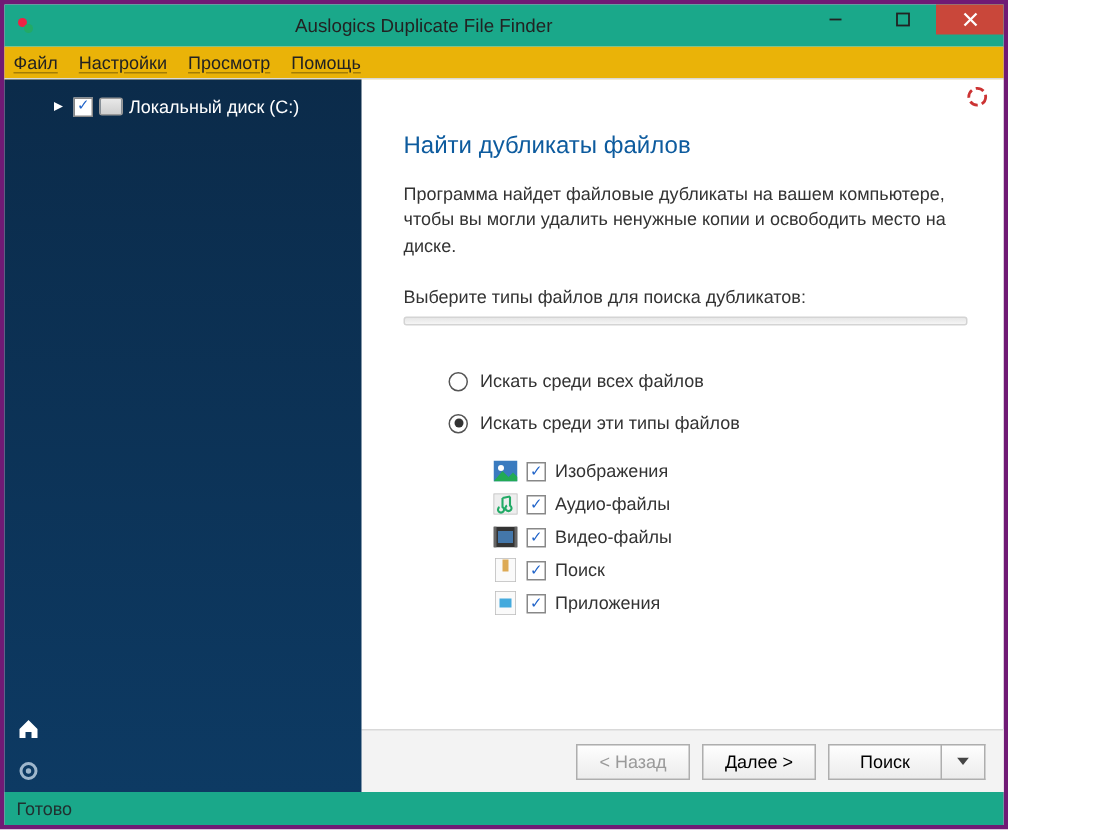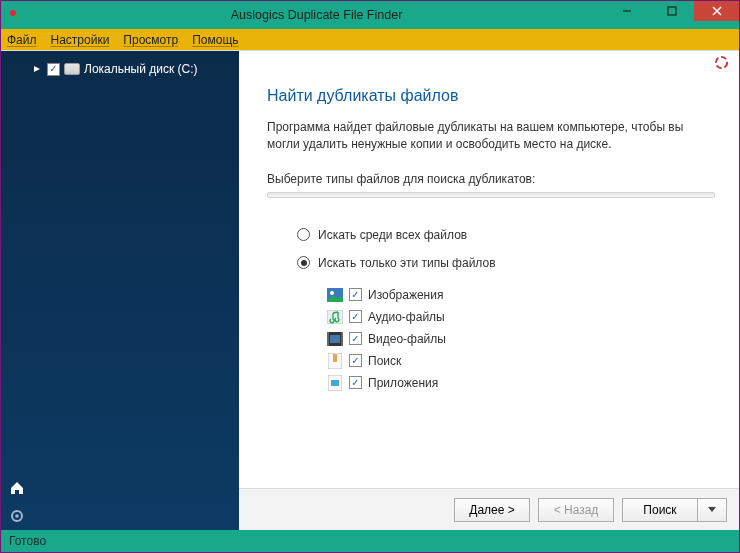--- a/index.html
+++ b/index.html
@@ -1,17 +1,17 @@
 <!DOCTYPE html>
 <html><head>
 <meta charset="utf-8">
 <style>
   * { box-sizing: border-box; margin: 0; padding: 0; font-family: "Segoe UI", Tahoma, sans-serif; }
   html, body { width: 740px; height: 553px; overflow: hidden; }
-  .window { width: 740px; height: 553px; border: 1px solid #701a75; display: flex; flex-direction: column; background: #fff; }
+  .window { width: 672px; height: 553px; border: 3px solid #701a75; display: flex; flex-direction: column; background: #fff; }
   .titlebar { height: 28px; background: #1aa88a; display: flex; align-items: center; color: #000; position: relative; }
   .titlebar .app-icon { width: 16px; height: 16px; margin: 0 6px; display: flex; align-items: center; justify-content: center; }
   .titlebar .title { flex: 1; text-align: center; font-size: 12.5px; color: #222; }
   .titlebar .controls { display: flex; height: 100%; }
   .titlebar .controls .btn { width: 45px; height: 20px; display: flex; align-items: center; justify-content: center; font-size: 13px; color: #222; }
   .titlebar .controls .btn.close { background: #c9473a; color: #fff; width: 45px; height: 20px; }
   .titlebar .controls .btn.close svg line { stroke: #fff; }
   .menubar { height: 22px; background: #eab308; border-bottom: 1px solid #d9d9d9; display: flex; align-items: center; padding: 0 6px; gap: 14px; font-size: 12px; }
   .menubar .item { text-decoration: underline; text-decoration-color: rgba(0,0,0,0.3); text-underline-offset: 2px; color: #222; cursor: default; }
   .body { flex: 1; display: flex; min-height: 0; }
@@ -135,21 +135,21 @@
         <p class="sectlabel">Выберите типы файлов для поиска дубликатов:</p>
         <div class="progline"></div>
 
         <div class="radios">
           <div class="radio-row">
             <span class="radio"></span>
             <span>Искать среди всех файлов</span>
           </div>
           <div class="radio-row">
             <span class="radio sel"></span>
-            <span>Искать только эти типы файлов</span>
+            <span>Искать среди эти типы файлов</span>
           </div>
         </div>
 
         <div class="ftypes">
           <div class="ftype-row">
             <span class="fticon">
                 <svg width="16" height="14" viewBox="0 0 16 14">
                   <rect width="16" height="14" fill="#3a7bbf"></rect>
                   <circle cx="5" cy="5" r="2" fill="#fff"></circle>
                   <polygon points="0,14 6,7 10,11 13,8 16,11 16,14" fill="#2a5"></polygon>
@@ -197,22 +197,22 @@
                   <rect x="3" y="5" width="8" height="6" fill="#4ad"></rect>
                 </svg>
               </span>
             <span class="cb2"></span>
             <span>Приложения</span>
           </div>
         </div>
       </div>
 
       <div class="footer">
+        <div class="btn disabled">&lt; Назад</div>
         <div class="btn">Далее &gt;</div>
-        <div class="btn disabled">&lt; Назад</div>
         <div class="search-group">
           <div class="btn">Поиск</div>
           <div class="btn dd">
             <svg width="8" height="6" viewBox="0 0 8 6">
                 <polygon points="0,0 8,0 4,5" fill="#444"></polygon>
               </svg>
           </div>
         </div>
       </div>
     </div>

